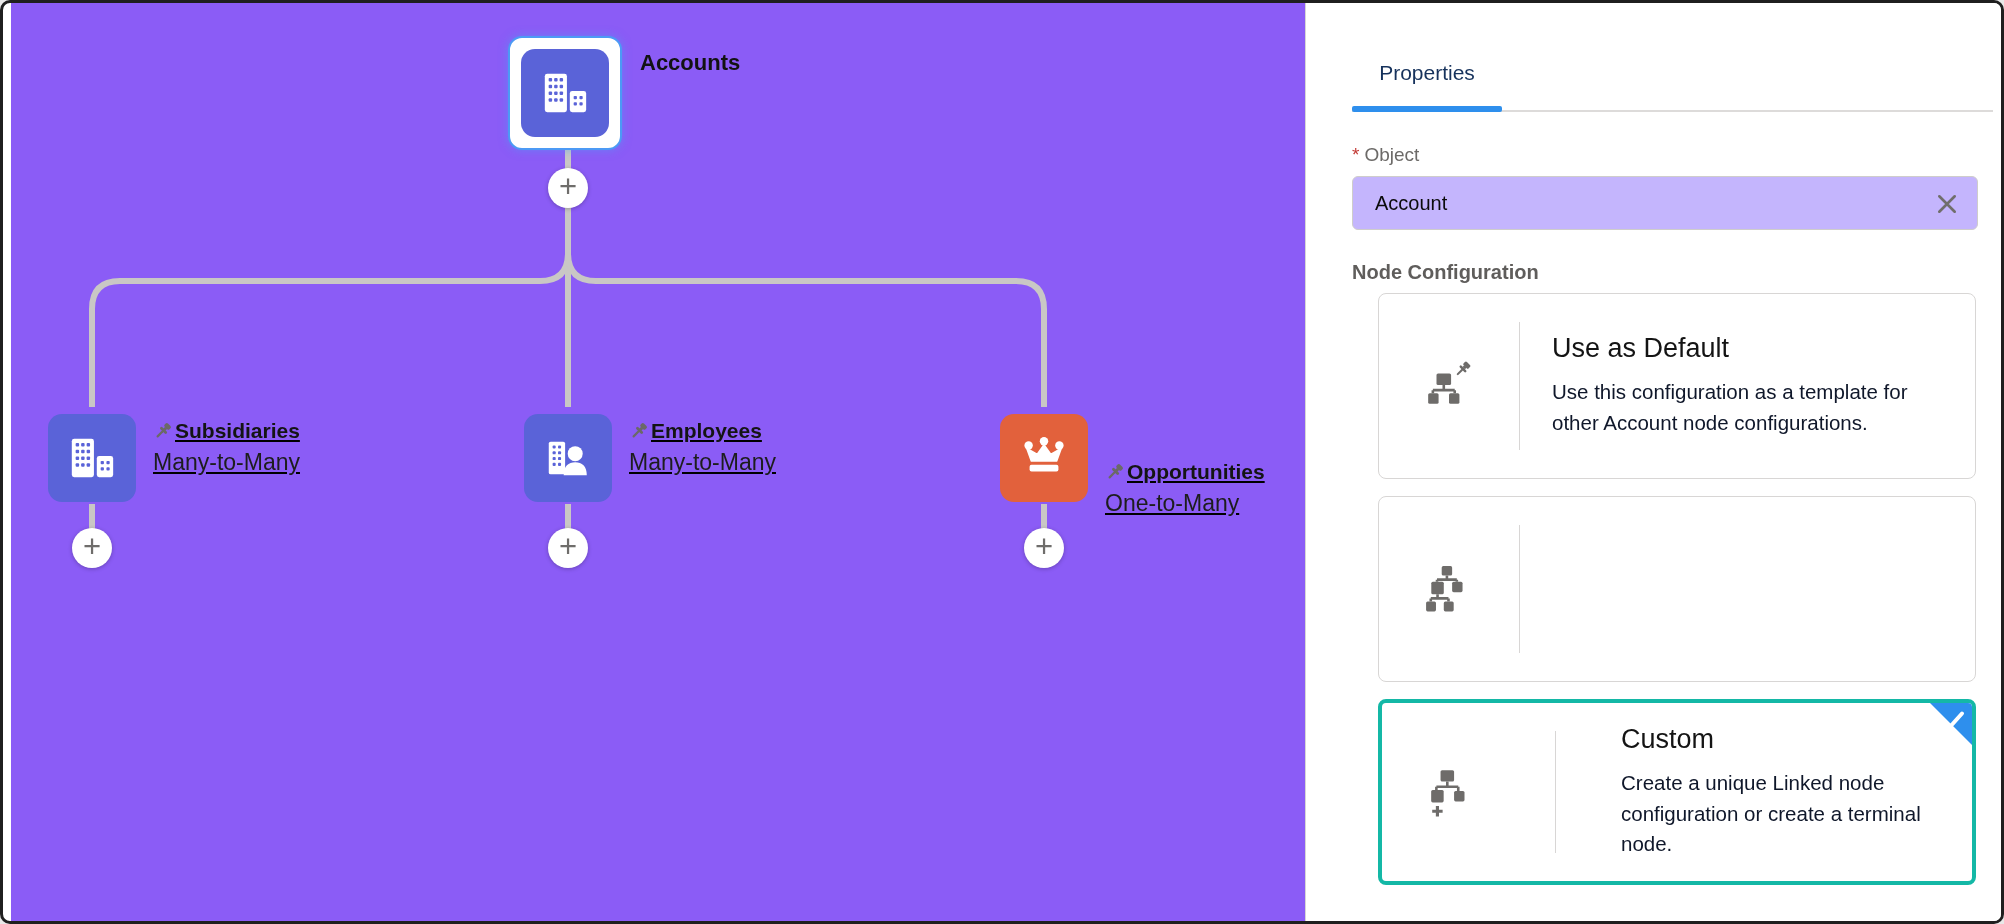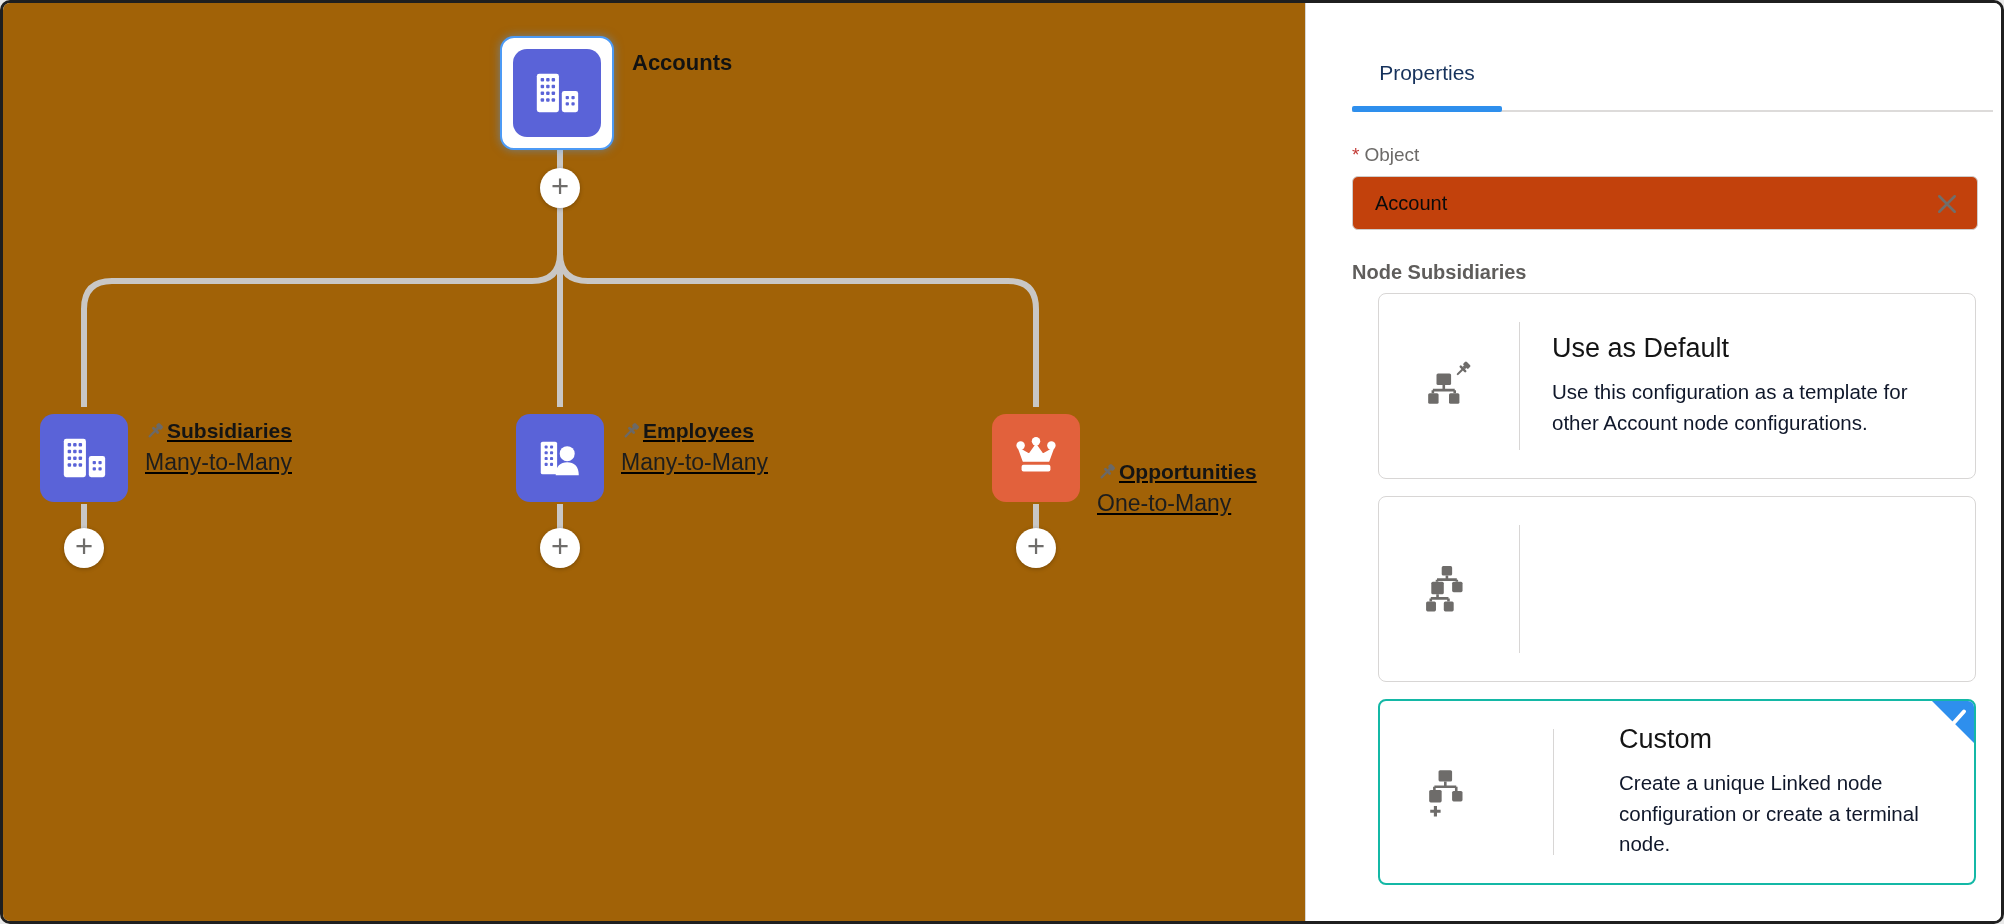--- a/index.html
+++ b/index.html
@@ -5,21 +5,21 @@
   * { box-sizing: border-box; }
   html,body { margin:0; padding:0; background:#e9e9e9; }
   body { font-family:"Liberation Sans", sans-serif; }
 
   .frame {
     position:relative; width:2004px; height:924px; margin:0 auto;
     border:3px solid #1f1f1f; border-radius:10px; overflow:hidden; background:#fff;
   }
 
   
-  .canvas { position:absolute; left:0; top:0; width:1302px; height:100%; background:#a16207; }
+  .canvas { position:absolute; left:8px; top:0; width:1302px; height:100%; background:#8b5cf6; }
   .connectors { position:absolute; left:0; top:0; }
 
   .tile {
     position:absolute; width:88px; height:88px; border-radius:14px;
     display:flex; align-items:center; justify-content:center; cursor:pointer;
   }
   .tile.purple { background:#5A63D8; }
   .tile.orange { background:#E2613C; }
 
   .selbox {
@@ -69,38 +69,38 @@
   .tab-label {
     position:absolute; left:46px; top:58px; width:150px; text-align:center;
     font-size:21px; color:#16325C; cursor:pointer;
   }
 
   .obj-label { position:absolute; left:46px; top:141px; font-size:19px; color:#6C6A68; }
   .obj-label .req { color:#C23934; margin-right:5px; }
 
   .obj-input {
     position:absolute; left:46px; top:173px; width:626px; height:54px;
-    border:1px solid #CFCDCB; border-radius:6px; background:#c2410c;
+    border:1px solid #CFCDCB; border-radius:6px; background:#c4b5fd;
     font-family:"Liberation Sans", sans-serif; font-size:20px; color:#0b0b0b;
     padding:0 56px 0 22px; outline:none;
   }
   .clear-btn {
     position:absolute; left:628px; top:188px; width:26px; height:26px;
     display:flex; align-items:center; justify-content:center; cursor:pointer; background:none; border:none; padding:0;
   }
 
   .section-title { position:absolute; left:46px; top:258px; font-size:20px; font-weight:bold; color:#5F5D5B; }
 
   .cards { position:absolute; left:46px; top:290px; width:624px; display:flex; flex-direction:column; gap:17px;padding-left:26px; }
   .card {
     position:relative; height:186px; background:#fff;
     border:1px solid #D8D6D5; border-radius:8px;
     display:flex; align-items:stretch; cursor:pointer; overflow:hidden;
   }
-  .card.selected { border:2px solid #14b8a6;gap:33px; }
+  .card.selected { border:4px solid #14b8a6;gap:33px; }
   .card-iconcol { width:140px; display:flex; align-items:center; justify-content:center; flex:0 0 auto; }
   .card-divider { width:1px; background:#D8D6D5; margin:28px 0; flex:0 0 auto; }
   .card-text { flex:1; display:flex; flex-direction:column; justify-content:center; padding:0 24px 0 32px; }
   .card-title { font-size:27px; color:#141414; margin-bottom:13px; }
   .card-desc  { font-size:20.5px; color:#0f172a; line-height:1.5; }
   .check-corner { position:absolute; top:-1px; right:-1px; }
 </style>
 </head>
 <body>
 
@@ -271,21 +271,21 @@
     <div class="obj-label">
       <span class="req">*</span><span>Object</span>
     </div>
     <input class="obj-input" type="text" value="Account" style="">
     <button class="clear-btn">
       <svg width="22" height="22" viewBox="0 0 20 20">
         <path d="M3 3 L17 17 M17 3 L3 17" stroke="#706E6B" stroke-width="2.4" stroke-linecap="round" fill="none"></path>
       </svg>
     </button>
 
-    <div class="section-title">Node Subsidiaries</div>
+    <div class="section-title">Node Configuration</div>
 
     <div class="cards">
 
       <div class="card">
         <div class="card-iconcol">
           <svg width="50" height="50" viewBox="0 0 48 48">
             <g fill="#6E6C6A">
               <rect x="12" y="12" width="14" height="11" rx="1.5"></rect>
               <rect x="4" y="31" width="10" height="10" rx="1.5"></rect>
               <rect x="24" y="31" width="10" height="10" rx="1.5"></rect>

